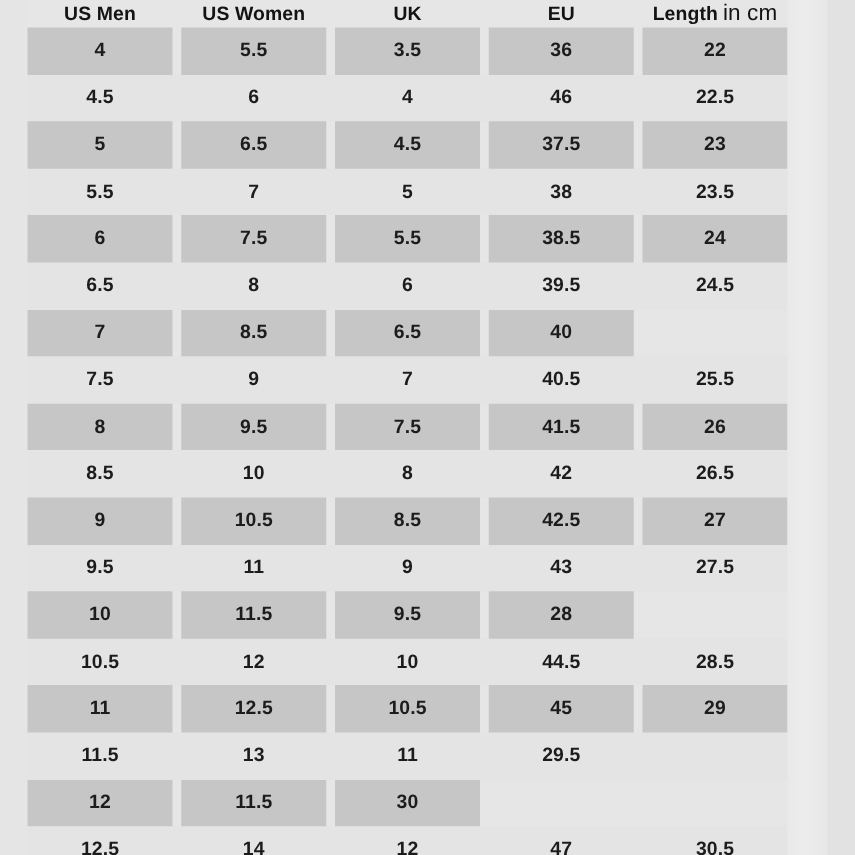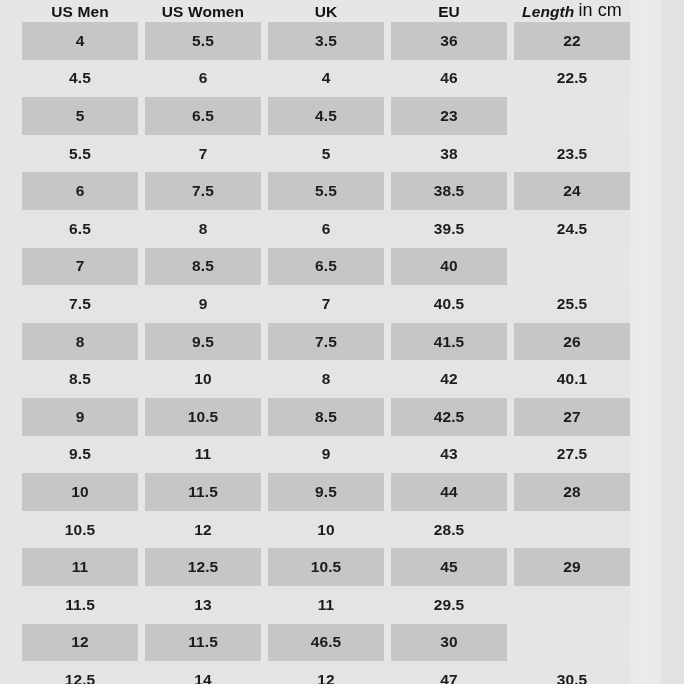--- a/index.html
+++ b/index.html
@@ -105,21 +105,21 @@
   .row.light .cell + .cell { margin-left: 7px; background: transparent; }
 
   .row.header .cell {
     background: transparent;
     font-size: 15.5px;
     color: #131313;
     align-items: flex-end;
     padding-bottom: 1px;
   }
 
-  .hdr-main { font-weight: bold; font-style: italic; }
+  .hdr-main { font-weight: bold; }
   .hdr-sub  { font-weight: normal; font-size: 18px; margin-left: 4px; }
 </style>
 </head>
 <body>
 
 <div id="page">
 
   <div class="left-gutter"></div>
 
   <div class="table-wrap">
@@ -180,20 +180,23 @@
           <div class="cell">
             <span>5</span>
           </div>
           <div class="cell">
             <span>6.5</span>
           </div>
           <div class="cell">
             <span>4.5</span>
           </div>
           <div class="cell">
+            <span>37.5</span>
+          </div>
+          <div class="cell">
             <span>23</span>
           </div>
         </div>
         <div class="row light">
           <div class="cell">
             <span>5.5</span>
           </div>
           <div class="cell">
             <span>7</span>
           </div>
@@ -296,21 +299,21 @@
           <div class="cell">
             <span>10</span>
           </div>
           <div class="cell">
             <span>8</span>
           </div>
           <div class="cell">
             <span>42</span>
           </div>
           <div class="cell">
-            <span>40.1</span>
+            <span>26.5</span>
           </div>
         </div>
         <div class="row shaded">
           <div class="cell">
             <span>9</span>
           </div>
           <div class="cell">
             <span>10.5</span>
           </div>
           <div class="cell">
@@ -344,37 +347,37 @@
           <div class="cell">
             <span>10</span>
           </div>
           <div class="cell">
             <span>11.5</span>
           </div>
           <div class="cell">
             <span>9.5</span>
           </div>
           <div class="cell">
-            <span>44</span>
-          </div>
-          <div class="cell">
             <span>28</span>
           </div>
         </div>
         <div class="row light">
           <div class="cell">
             <span>10.5</span>
           </div>
           <div class="cell">
             <span>12</span>
           </div>
           <div class="cell">
             <span>10</span>
           </div>
           <div class="cell">
+            <span>44.5</span>
+          </div>
+          <div class="cell">
             <span>28.5</span>
           </div>
         </div>
         <div class="row shaded">
           <div class="cell">
             <span>11</span>
           </div>
           <div class="cell">
             <span>12.5</span>
           </div>
@@ -401,23 +404,20 @@
           <div class="cell">
             <span>29.5</span>
           </div>
         </div>
         <div class="row shaded">
           <div class="cell">
             <span>12</span>
           </div>
           <div class="cell">
             <span>11.5</span>
-          </div>
-          <div class="cell">
-            <span>46.5</span>
           </div>
           <div class="cell">
             <span>30</span>
           </div>
         </div>
         <div class="row light">
           <div class="cell">
             <span>12.5</span>
           </div>
           <div class="cell">

